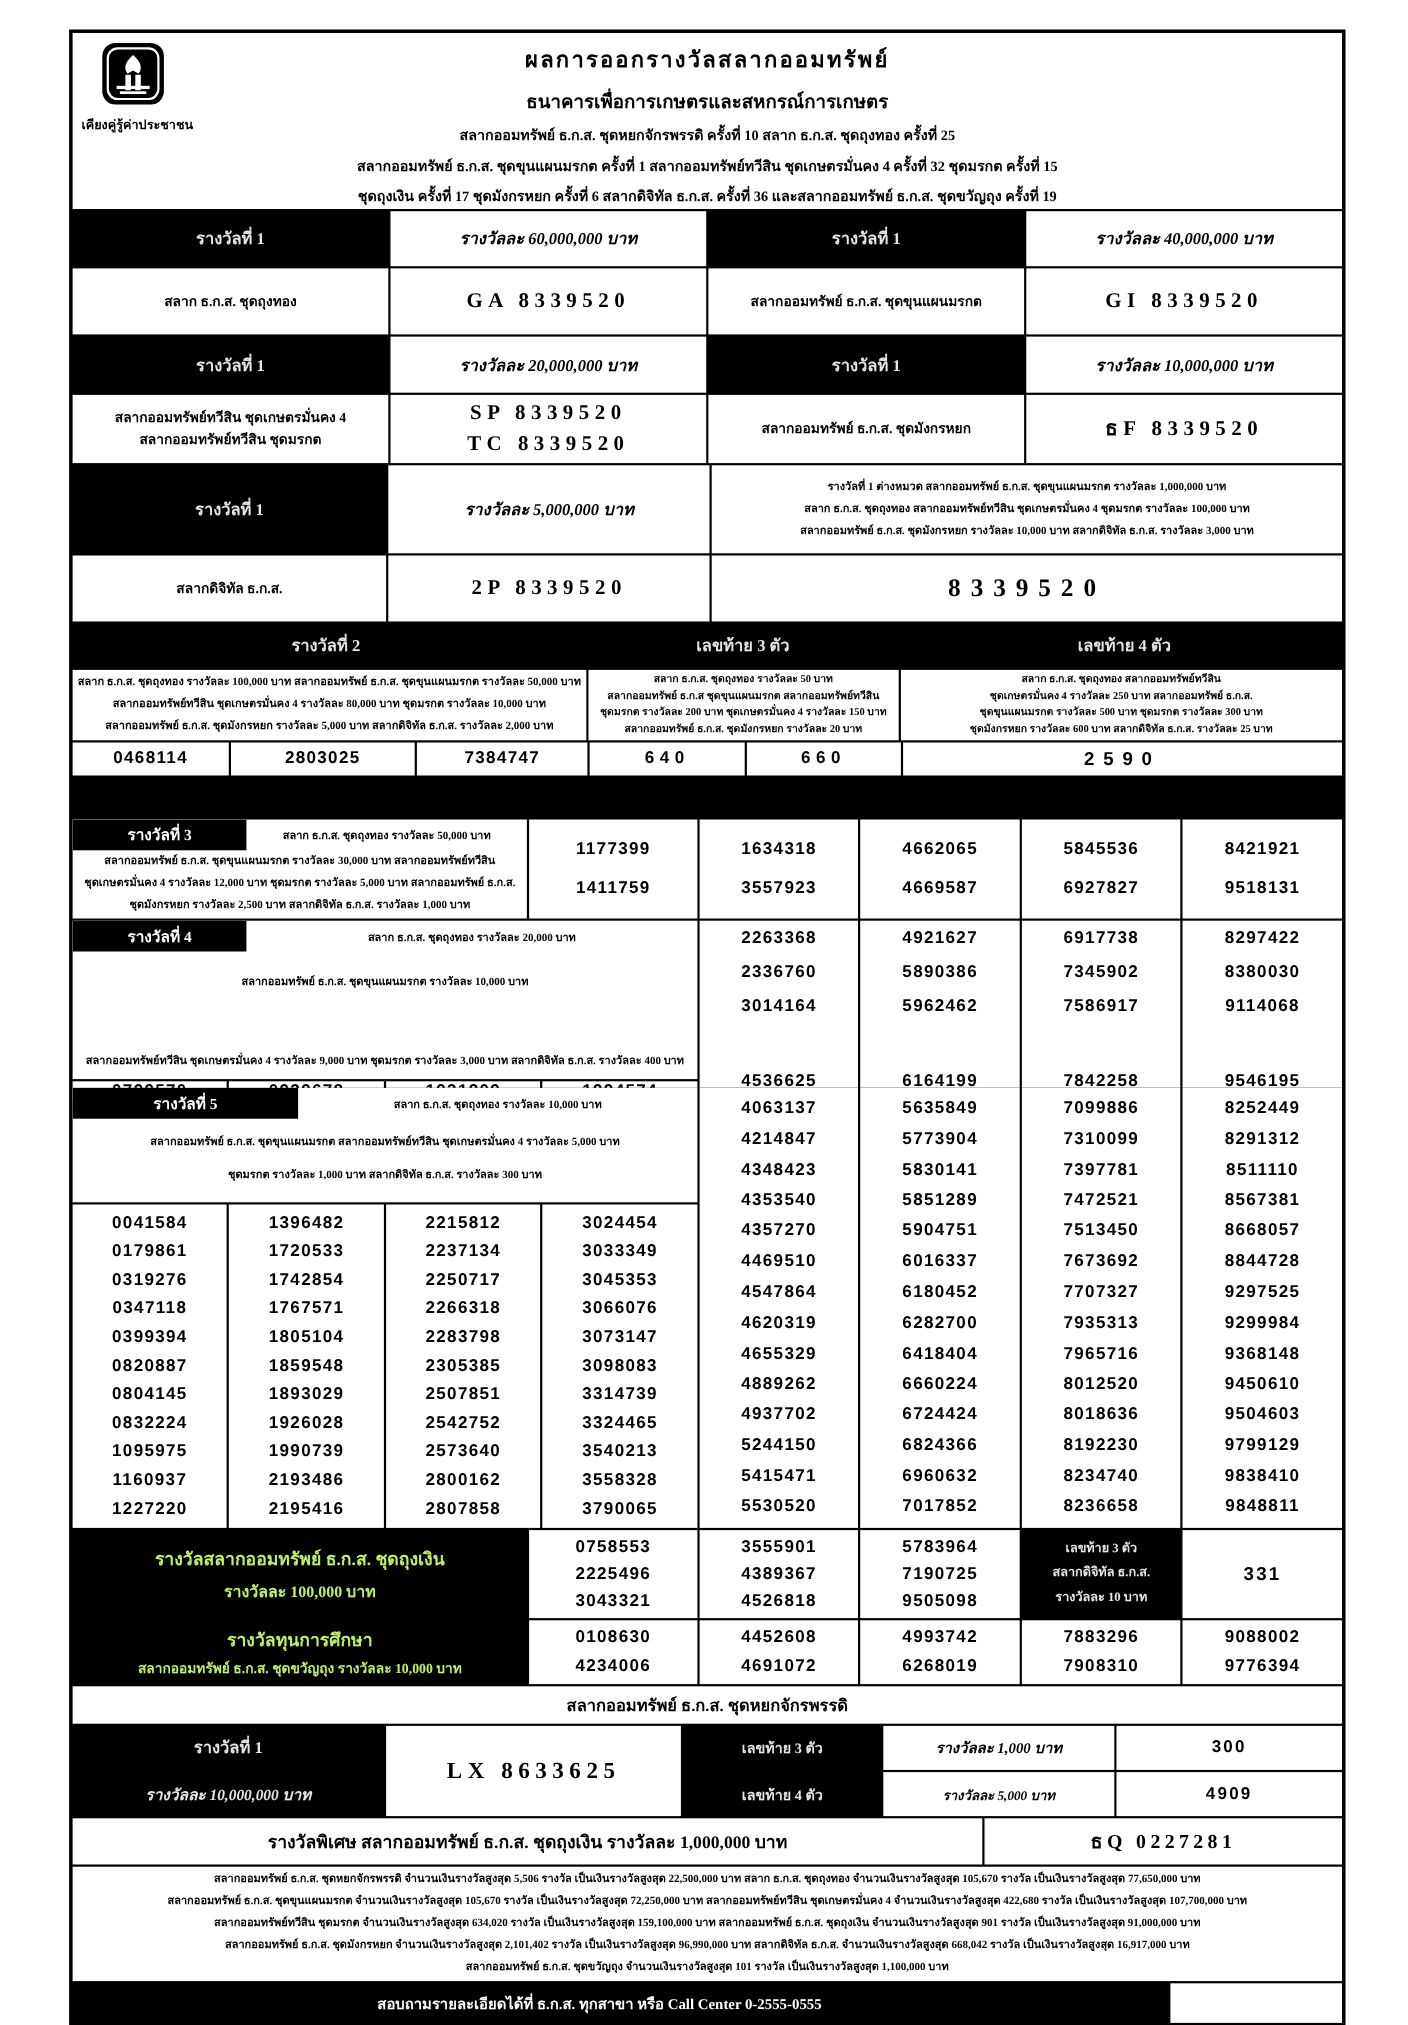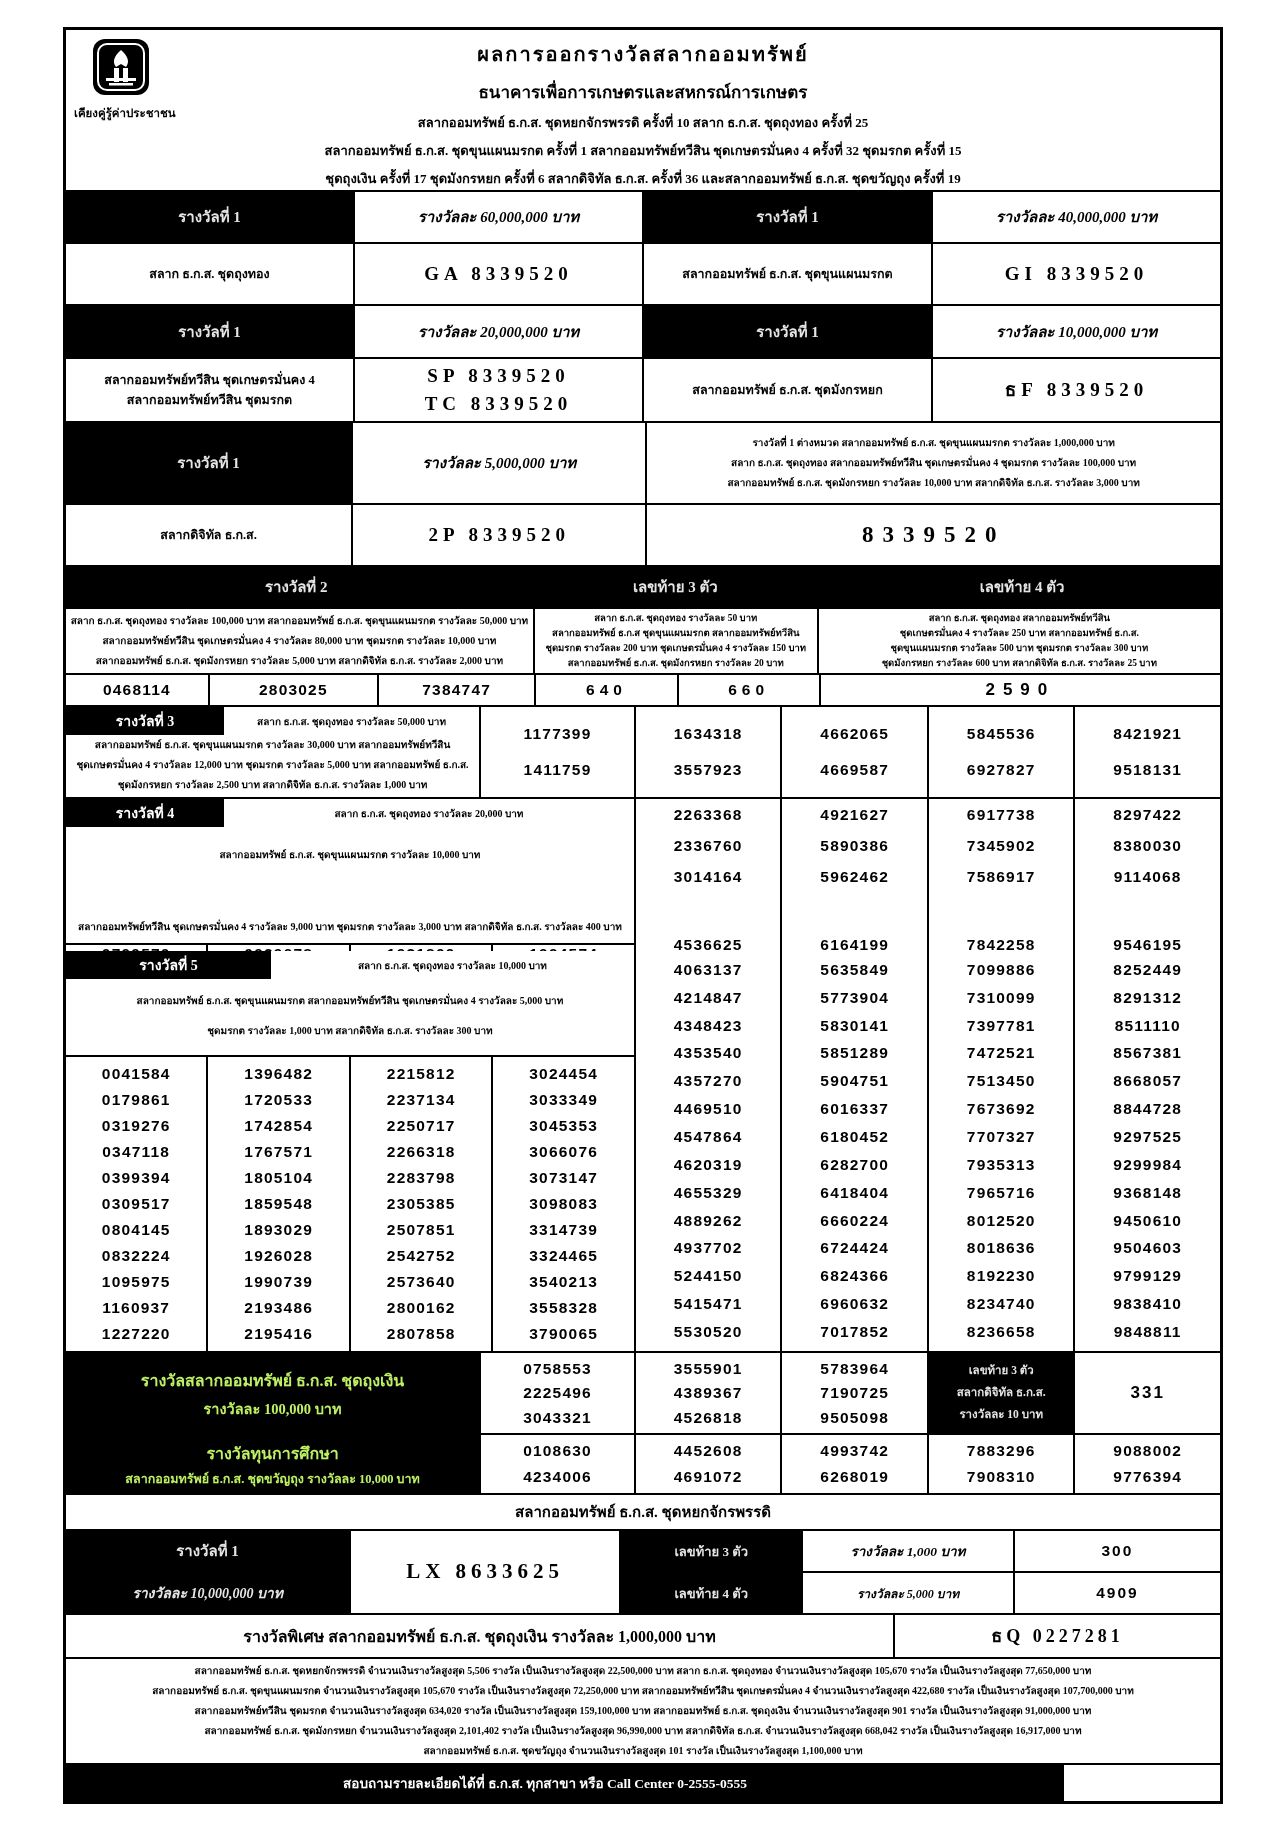--- a/index.html
+++ b/index.html
@@ -147,21 +147,21 @@
   </div>
   <div class="band grid" style="height:30px;grid-template-columns:12.4fr 14.6fr 13.6fr 12.25fr 12.25fr 34.9fr;">
     <div class="c num">0468114</div>
     <div class="c num">2803025</div>
     <div class="c num">7384747</div>
     <div class="c num" style="letter-spacing:5px;">640</div>
     <div class="c num" style="letter-spacing:5px;">660</div>
     <div class="c num" style="letter-spacing:8px;font-size:17px;">2590</div>
   </div>
 
-  <div class="band grid" style="height:242px;grid-template-columns:49.3fr 50.7fr;">
+  <div class="band grid" style="height:242px;grid-template-columns:49.3fr 50.7fr;margin-top:38px;">
     <div class="colflex">
       <div class="split" style="height:90px;flex:none;">
         <div class="c" style="justify-content:flex-start;">
           <div class="phead" style="width:100%;">
             <div class="plabel">รางวัลที่  3</div>
             <div class="pheadtxt">สลาก ธ.ก.ส. ชุดถุงทอง รางวัลละ 50,000 บาท</div>
           </div>
           <div class="dline">สลากออมทรัพย์ ธ.ก.ส. ชุดขุนแผนมรกต รางวัลละ 30,000 บาท สลากออมทรัพย์ทวีสิน</div>
           <div class="dline">ชุดเกษตรมั่นคง 4  รางวัลละ 12,000 บาท ชุดมรกต รางวัลละ 5,000 บาท สลากออมทรัพย์ ธ.ก.ส.</div>
           <div class="dline">ชุดมังกรหยก รางวัลละ 2,500 บาท สลากดิจิทัล ธ.ก.ส. รางวัลละ 1,000 บาท</div>
@@ -244,21 +244,21 @@
         <div class="dline" style="margin-top:12px;">สลากออมทรัพย์ ธ.ก.ส. ชุดขุนแผนมรกต สลากออมทรัพย์ทวีสิน ชุดเกษตรมั่นคง 4 รางวัลละ 5,000 บาท</div>
         <div class="dline" style="margin-top:10px;">ชุดมรกต รางวัลละ 1,000 บาท สลากดิจิทัล ธ.ก.ส. รางวัลละ 300 บาท</div>
       </div>
       <div class="grid g4" style="height:294px;flex:none;">
         <div class="numstack">
             <div class="">0041584</div>
             <div class="">0179861</div>
             <div class="">0319276</div>
             <div class="">0347118</div>
             <div class="">0399394</div>
-            <div class="">0309517</div>
+            <div class="">0820887</div>
             <div class="">0804145</div>
             <div class="">0832224</div>
             <div class="">1095975</div>
             <div class="">1160937</div>
             <div class="">1227220</div>
           </div>
         <div class="numstack">
             <div class="">1396482</div>
             <div class="">1720533</div>
             <div class="">1742854</div>

